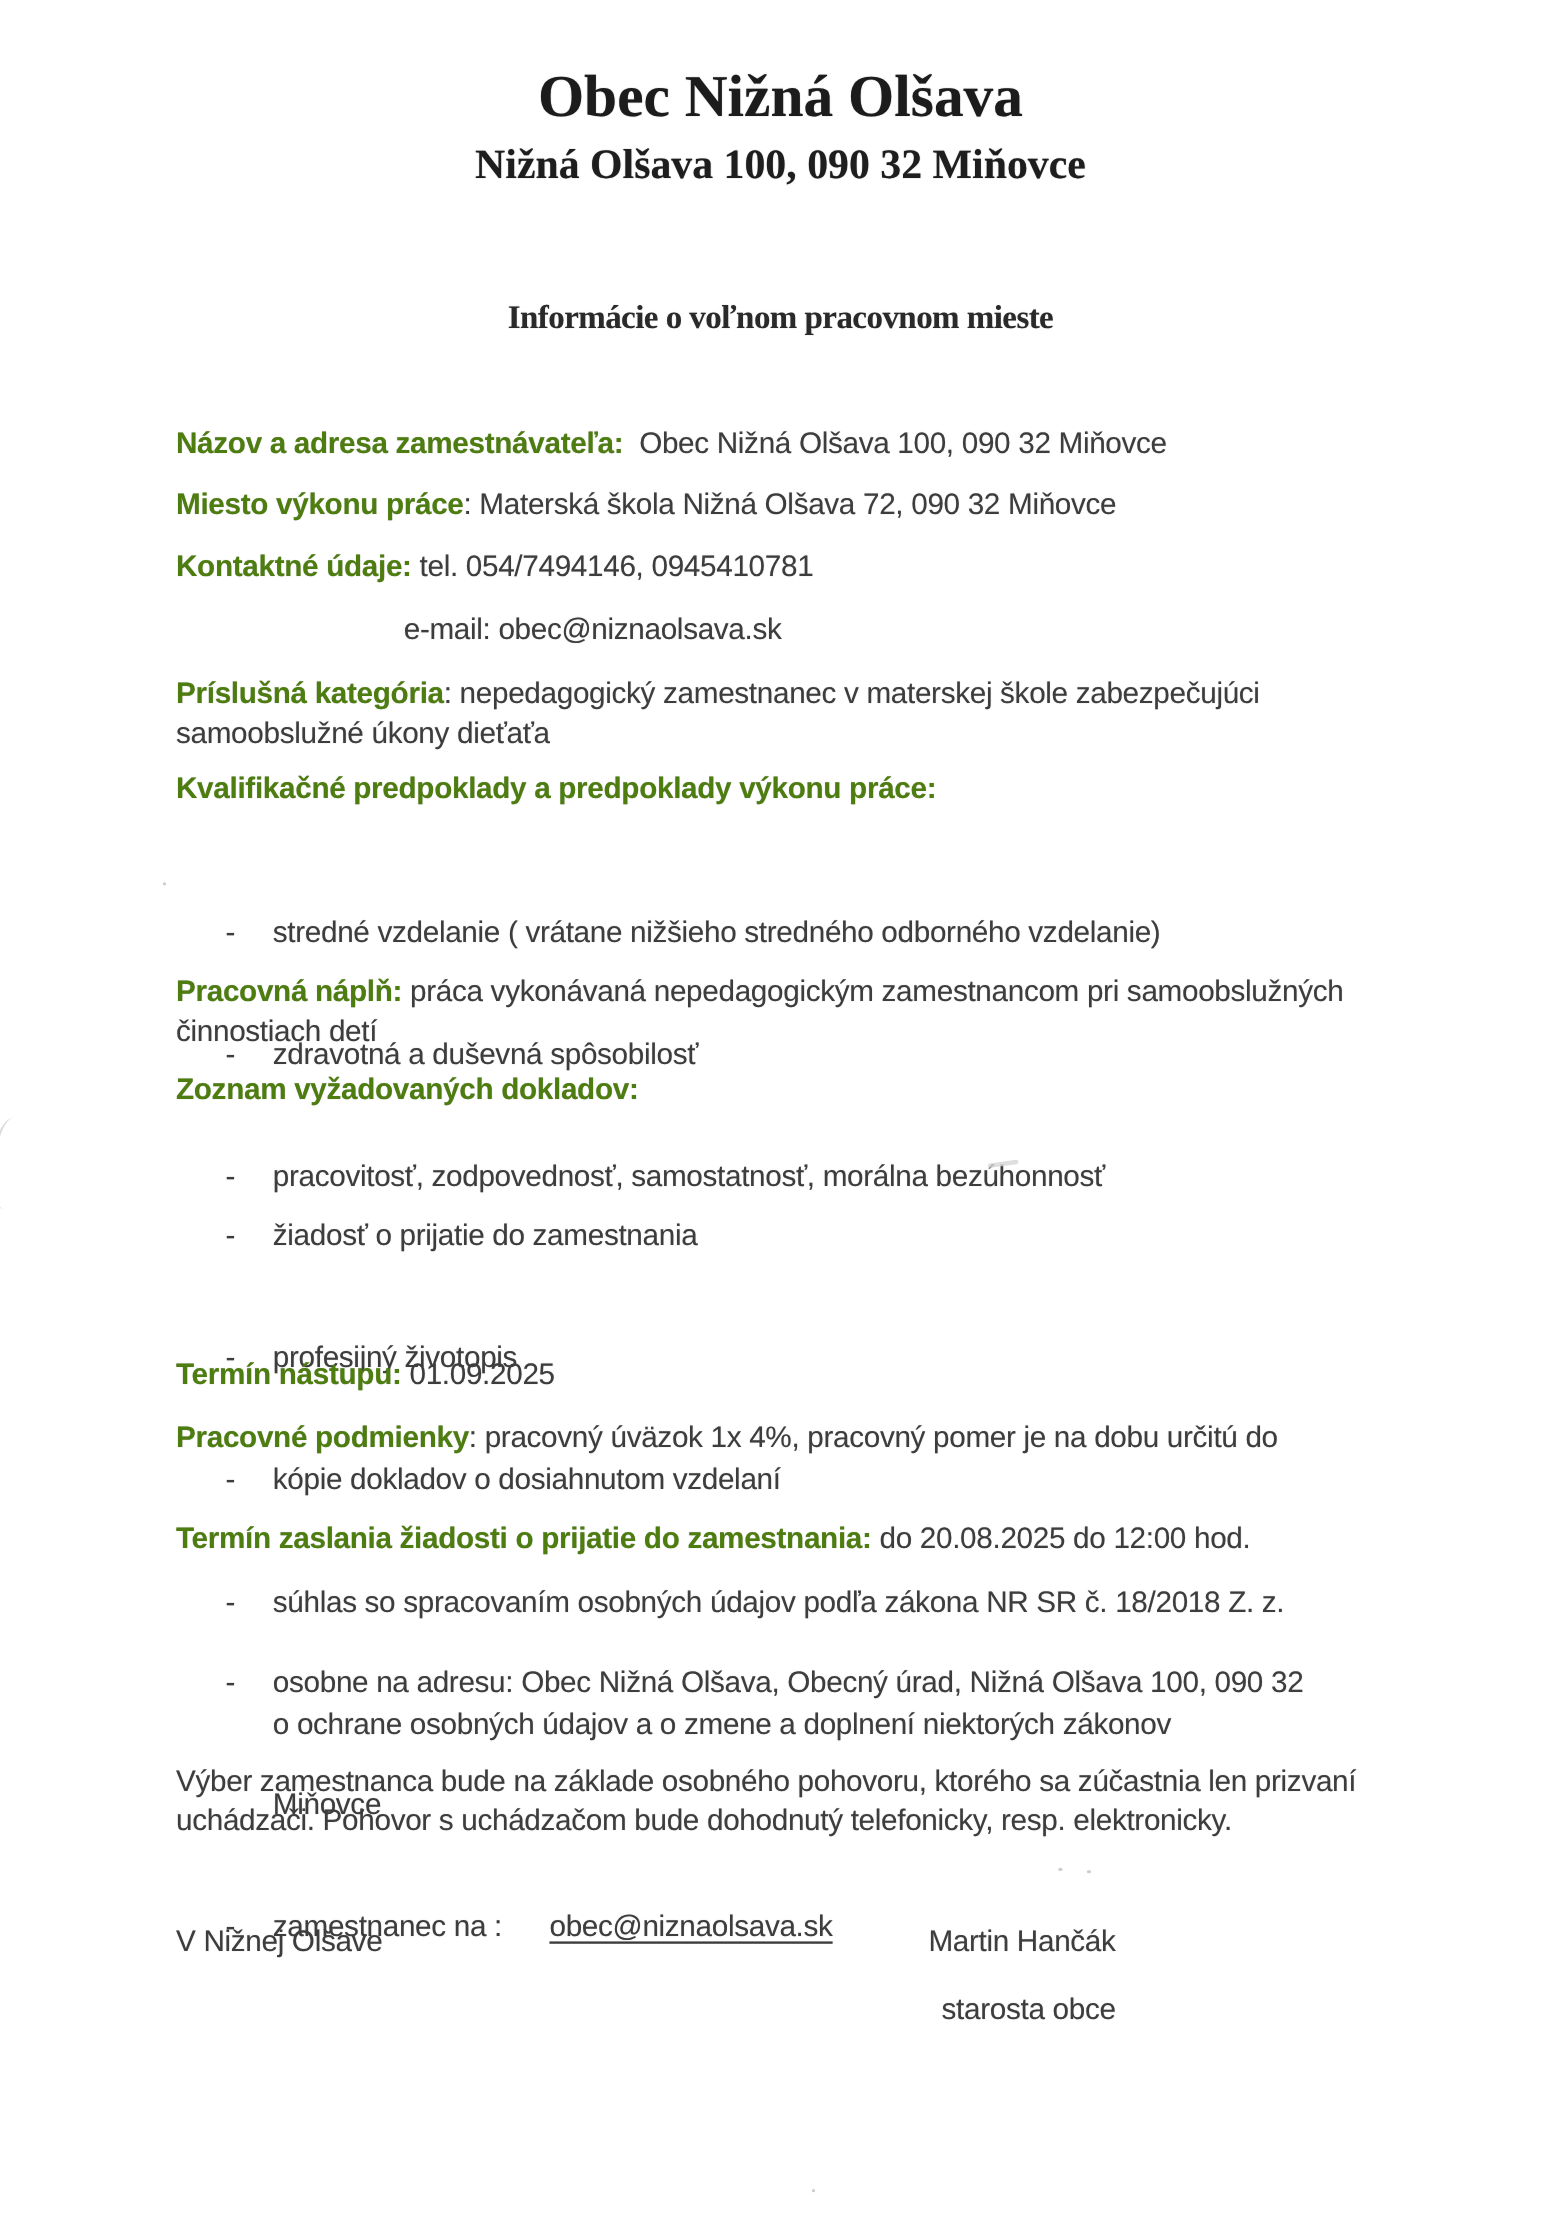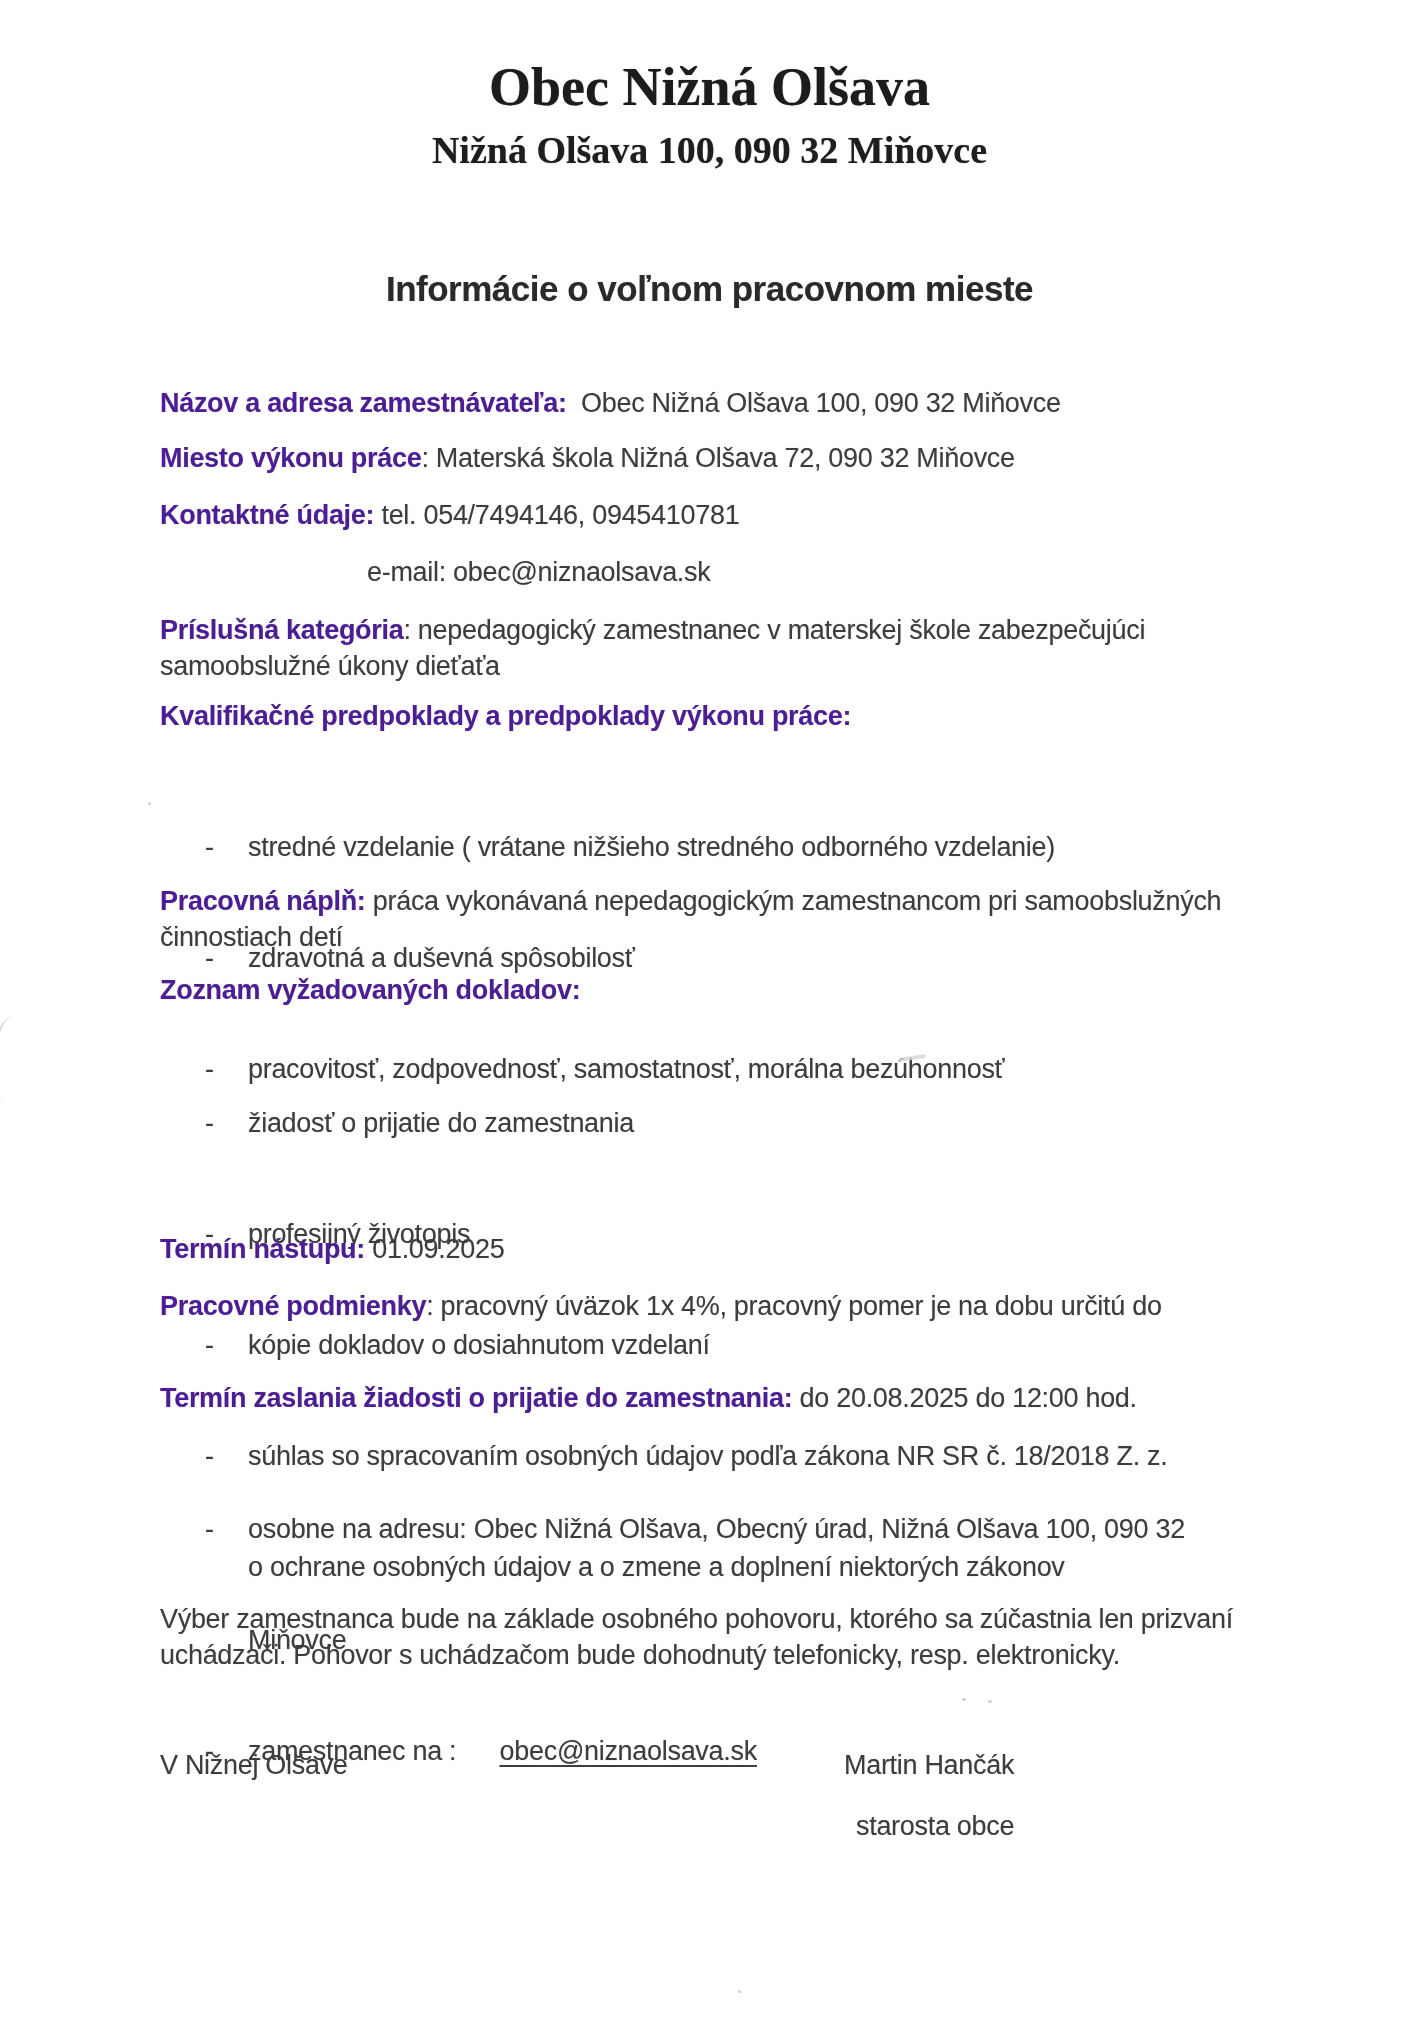--- a/index.html
+++ b/index.html
@@ -4,23 +4,23 @@
 <style>
   html,body{margin:0;padding:0;background:#e8e8e8;}
   .page{
     position:relative;width:1419px;height:2024px;background:#ffffff;
     overflow:hidden;font-family:"Liberation Sans",sans-serif;
   }
   .abs{position:absolute;white-space:pre;}
   .center{left:0;width:1419px;text-align:center;}
   .serif-h1{font-family:"Liberation Serif",serif;font-weight:700;font-size:54px;line-height:62px;color:#1c1c1c;text-shadow:0 0 1px rgba(0,0,0,.5);}
   .serif-h2{font-family:Liberation Serif, serif;font-weight:700;font-size:38px;line-height:46px;color:#1e1e1e;text-shadow:0 0 1px rgba(0,0,0,.5);}
-  .title{font-weight:700;font-size:35px;line-height:44px;color:#2a2a2a;letter-spacing:-.5px;text-shadow:0 0 1px rgba(40,40,40,.4);}
+  .title{font-weight:700;font-size:30px;line-height:44px;color:#2a2a2a;letter-spacing:-.5px;text-shadow:0 0 1px rgba(40,40,40,.4);font-family:Liberation Serif, serif;}
   .body-text{font-size:27px;line-height:36px;color:#3d3d3d;letter-spacing:-.3px;text-shadow:0 0 1px rgba(70,70,70,.38);}
-  .body-text b, .lbl{font-weight:700;color:#4c1d95;}
+  .body-text b, .lbl{font-weight:700;color:#4d7c0f;}
   .ul{font-size:27px;line-height:37px;color:#3d3d3d;letter-spacing:-.3px;text-shadow:0 0 1px rgba(70,70,70,.38);}
   .b-line{position:relative;white-space:pre;}
   .dash{position:absolute;left:45px;top:0;}
   .btxt{display:block;padding-left:88px;}
   .u{text-decoration:underline;text-underline-offset:5px;text-decoration-thickness:2px;margin-left:36px;}
   
   .art{position:absolute;pointer-events:none;}
   .arc{left:-8px;top:1016px;width:30px;height:84px;border-left:3px solid #ccd0d3;border-radius:50%;transform:rotate(6deg);opacity:.75;}
   .smudge{left:898px;top:1056px;width:28px;height:4px;background:#d6d6d6;border-radius:2px;transform:rotate(-8deg);opacity:.8;}
   .dot{border-radius:50%;background:#c2c2c2;opacity:.8;}

